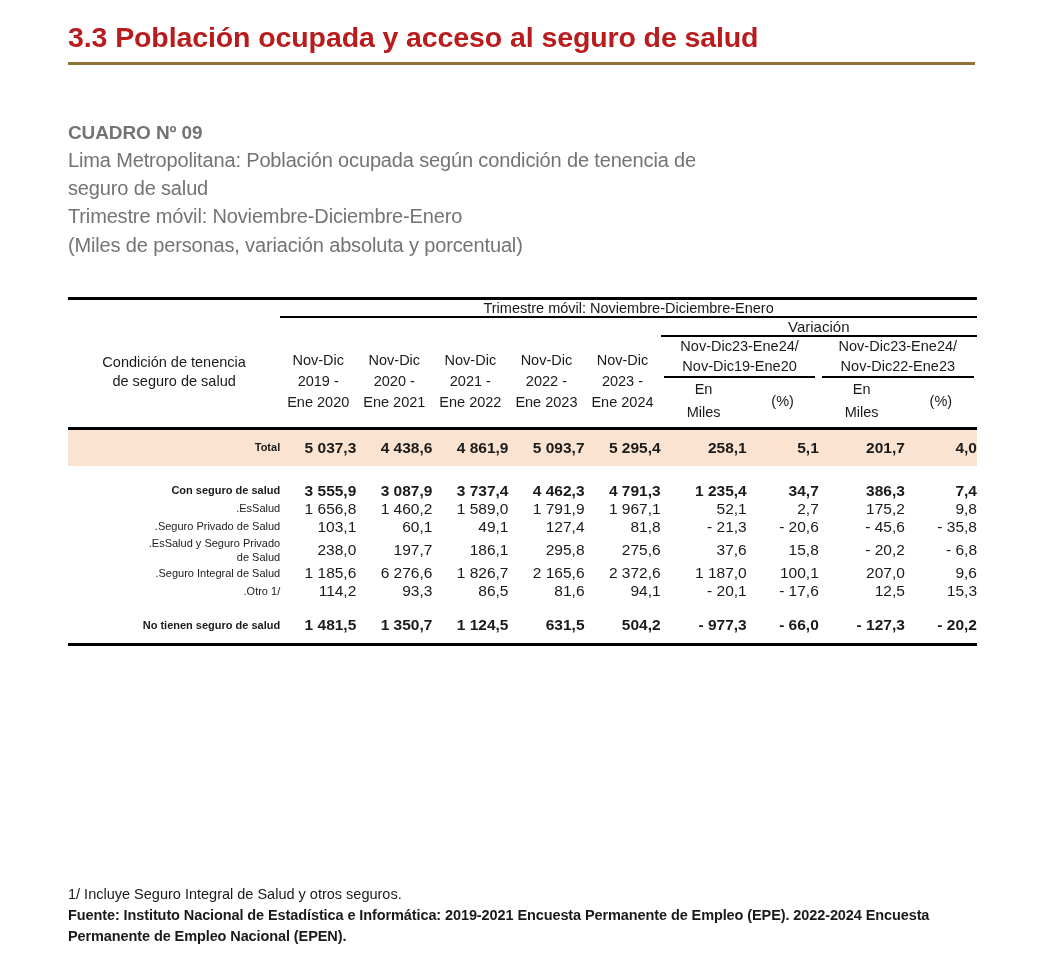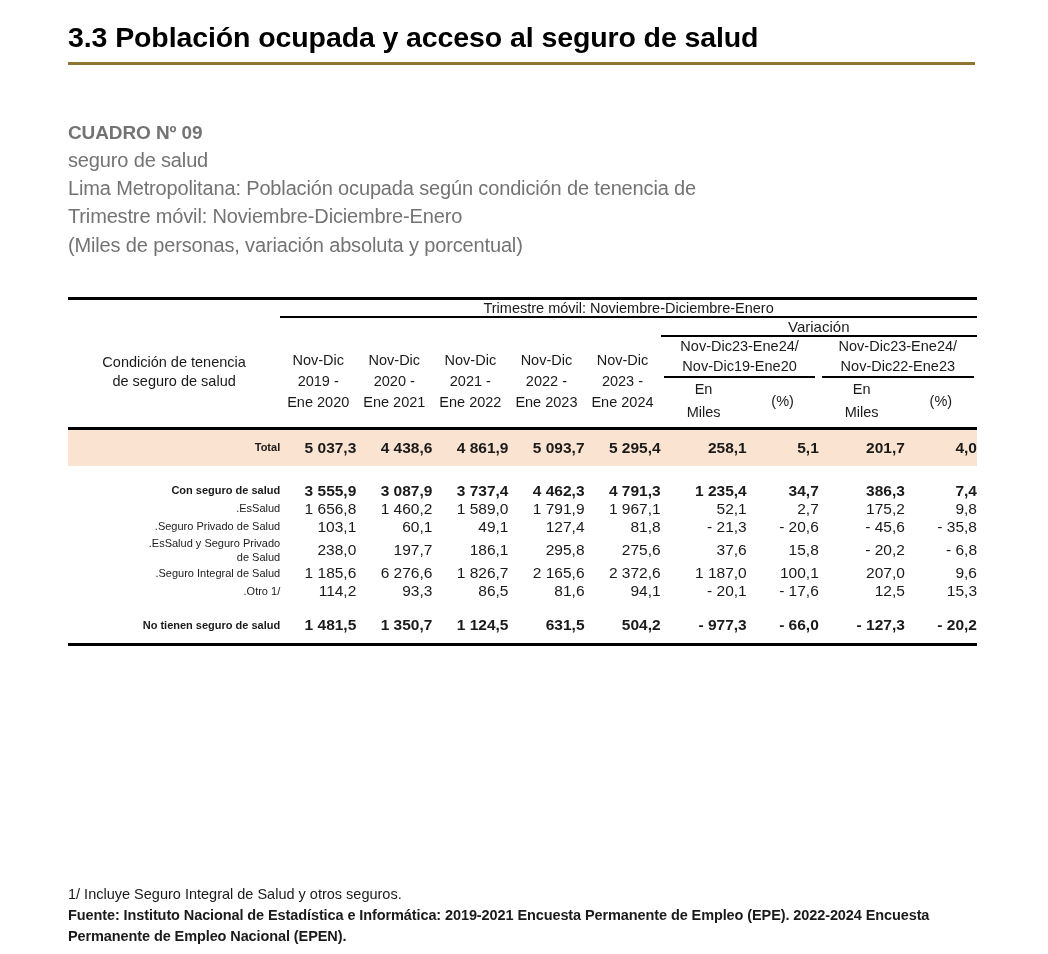--- a/index.html
+++ b/index.html
@@ -20,21 +20,21 @@
   
   .section-head {
     position: absolute;
     left: 68px;
     top: 22px;
     width: 912px;
   }
   .section-title {
     font-size: 28.5px;
     font-weight: bold;
-    color: #000000;
+    color: #b91c1c;
     letter-spacing: -0.1px;
     line-height: 1.1;
     white-space: nowrap;
   }
   .section-rule {
     margin-top: 9px;
     height: 3px;
     background: #8f7434;
     width: 907px;
   }
@@ -181,22 +181,22 @@
 </head>
 <body>
 
 <div class="section-head">
   <div class="section-title">3.3 Población ocupada y acceso al seguro de salud</div>
   <div class="section-rule"></div>
 </div>
 
 <div class="caption">
   <div class="caption-label">CUADRO Nº 09</div>
+  <div class="caption-line caption-justify">Lima Metropolitana: Población ocupada según condición de tenencia de</div>
   <div class="caption-line">seguro de salud</div>
-  <div class="caption-line caption-justify">Lima Metropolitana: Población ocupada según condición de tenencia de</div>
   <div class="caption-line">Trimestre móvil: Noviembre-Diciembre-Enero</div>
   <div class="caption-line">(Miles de personas, variación absoluta y porcentual)</div>
 </div>
 
 <div class="table-wrap">
   <div class="rule-thick"></div>
 
   <table class="grid">
     <colgroup>
       <col class="c-label">

